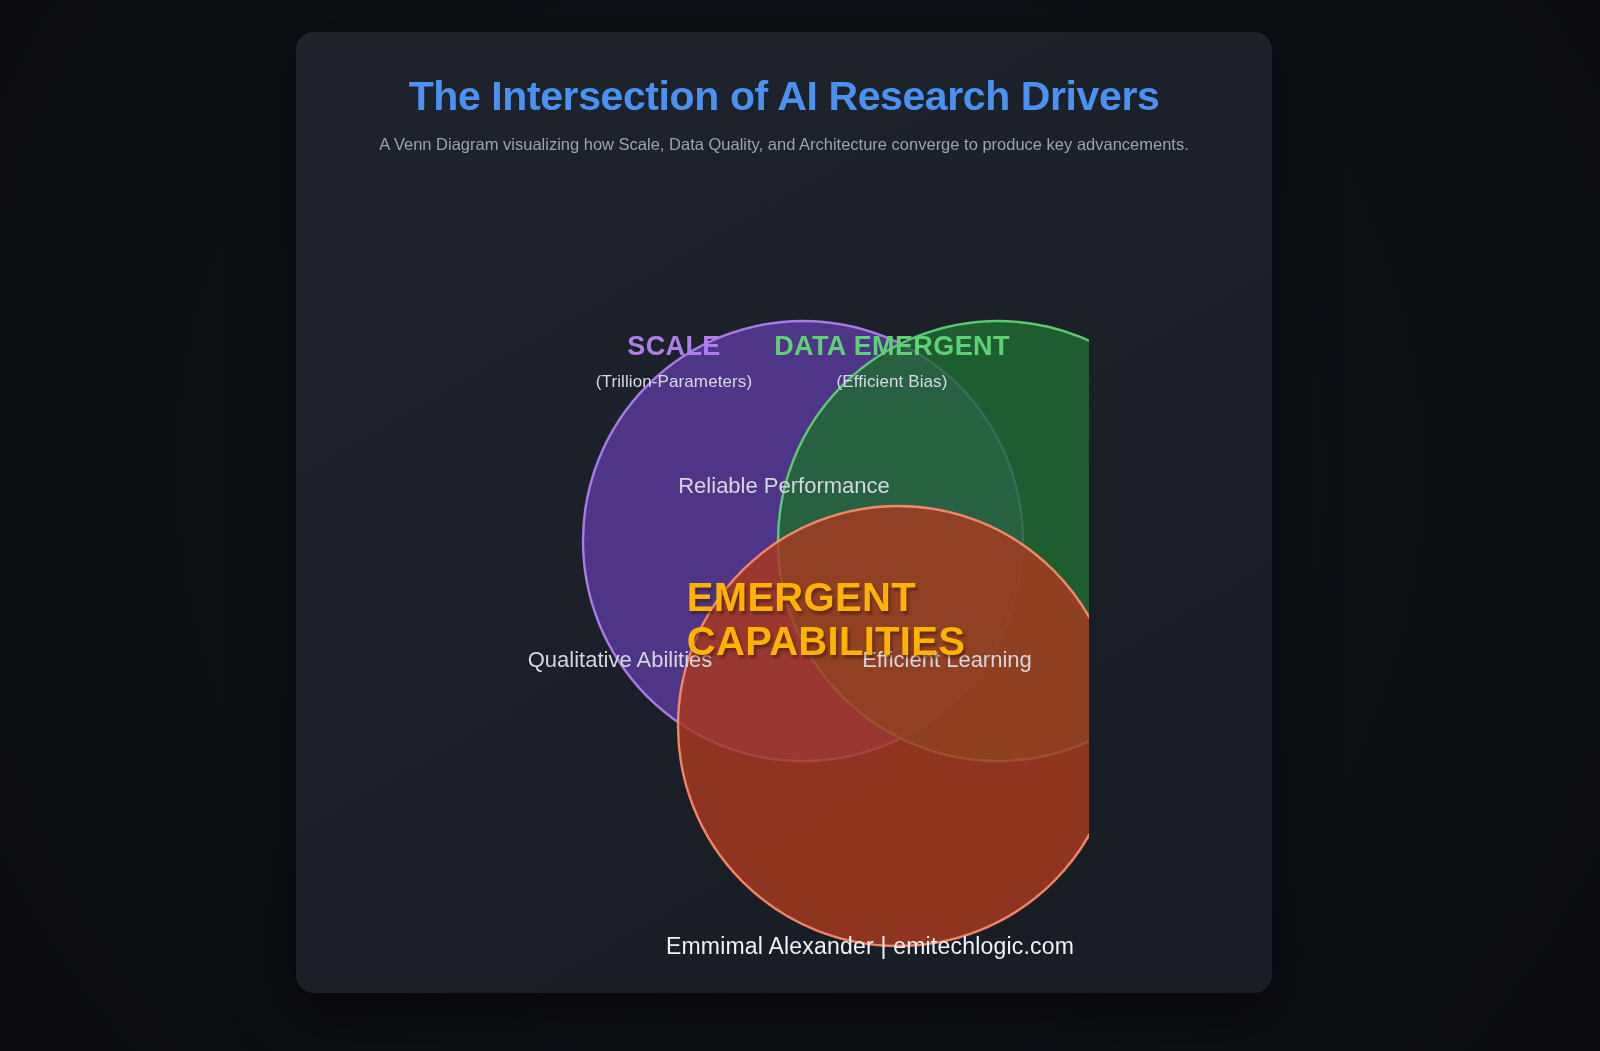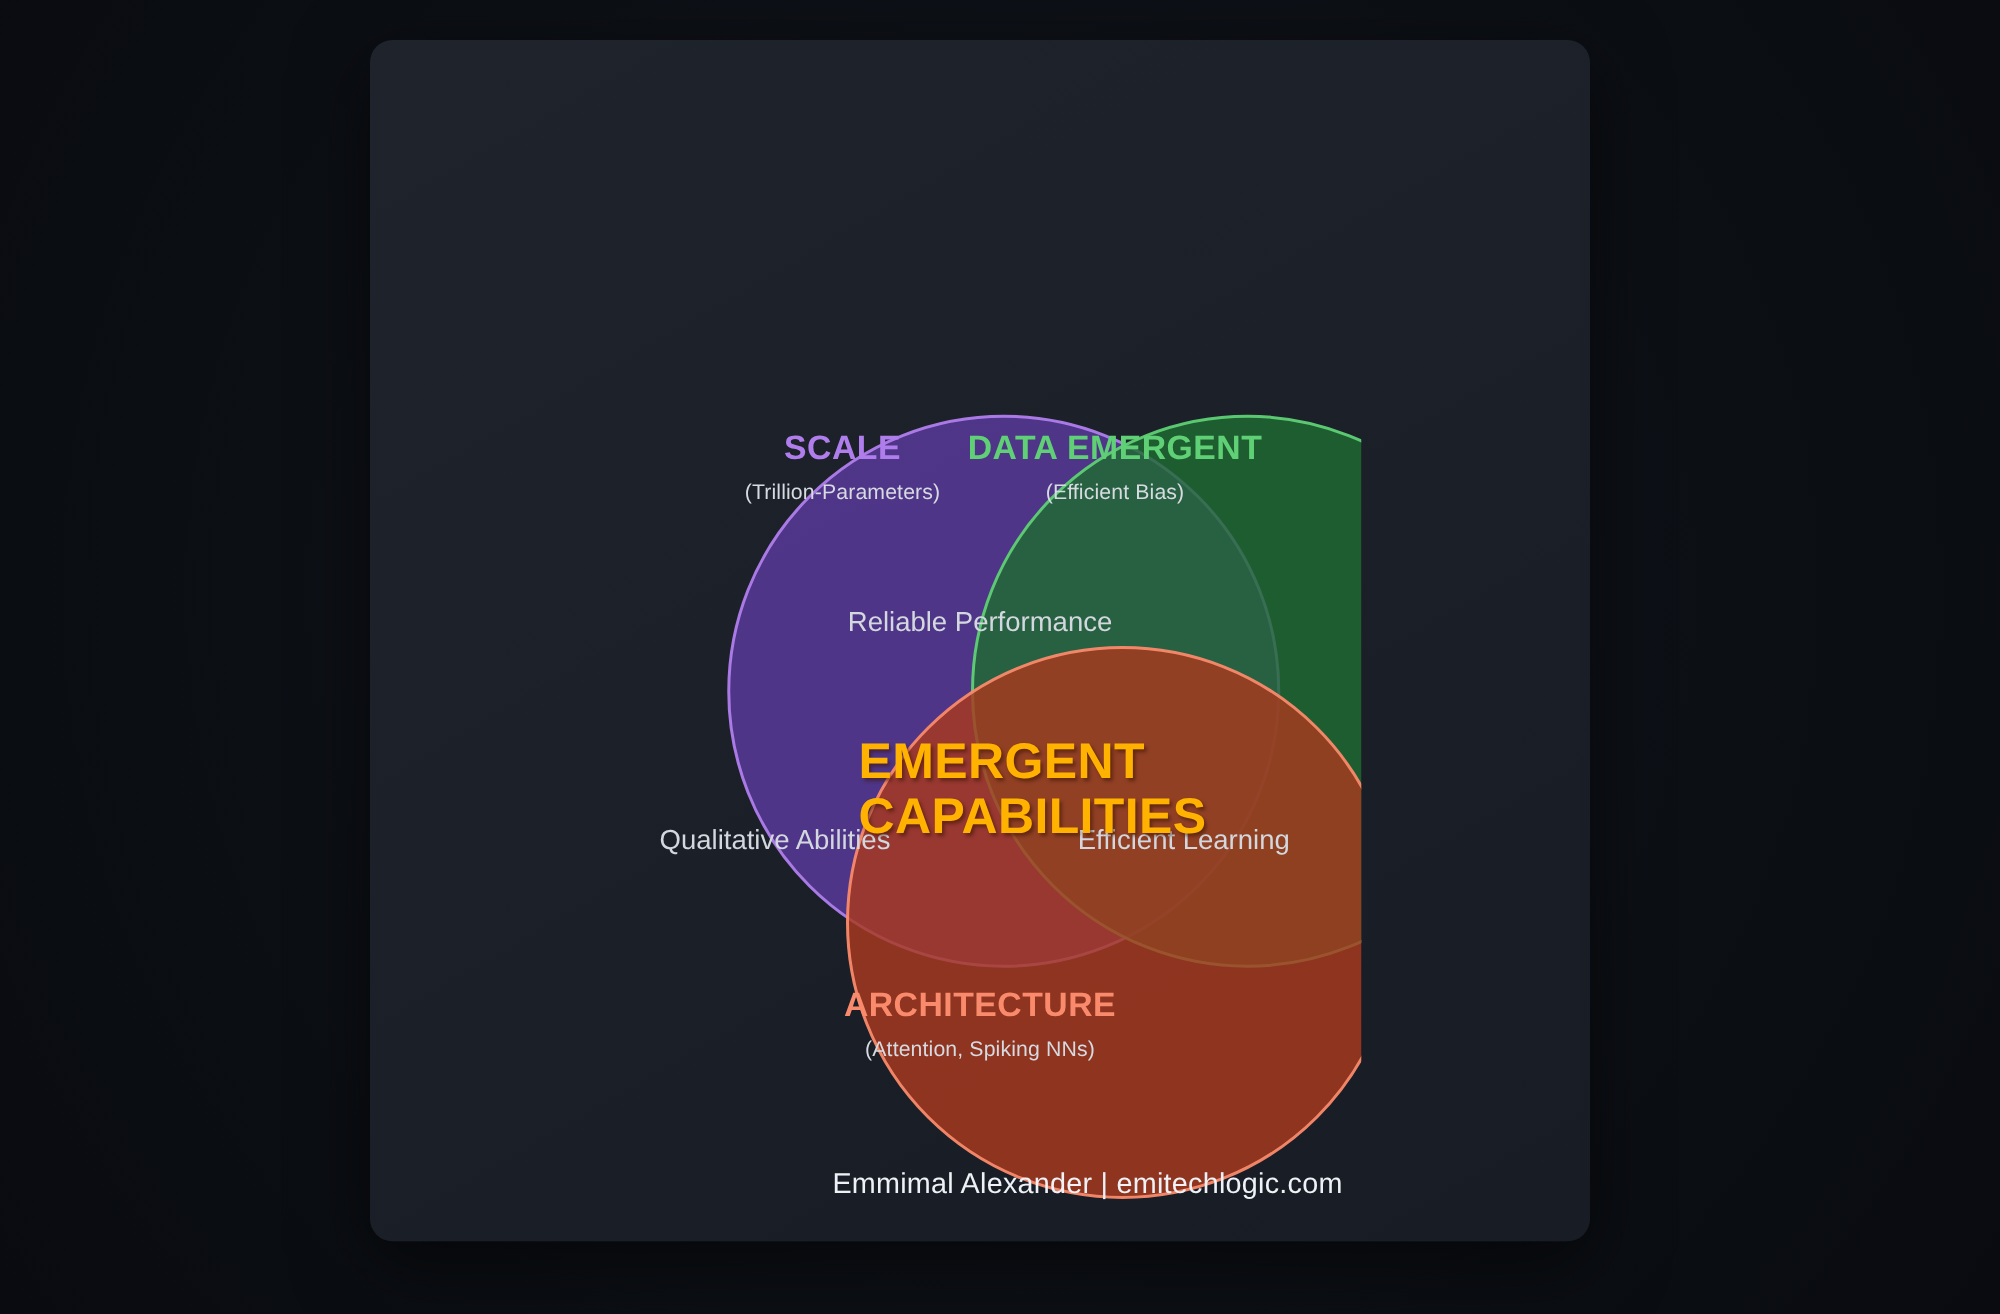--- a/index.html
+++ b/index.html
@@ -57,21 +57,21 @@
     padding-top: 16px;
     font-size: 16.5px;
     color: #9aa3b0;
     font-weight: normal;
   }
 
   
   #venn {
     position: absolute;
     left: 0;
-    top: 16px;
+    top: 4px;
     width: 1060px;
     height: 961px;
   }
 
   #venn svg {
     position: absolute;
     left: 0;
     top: 0;
   }
 
@@ -140,20 +140,24 @@
     letter-spacing: 0.2px;
   }
 </style>
 </head>
 <body>
 
 <div id="stage">
 
   <div id="card">
 
+    <div id="header">
+      <h1 id="page-title">The Intersection of AI Research Drivers</h1>
+      <p id="page-subtitle">A Venn Diagram visualizing how Scale, Data Quality, and Architecture converge to produce key advancements.</p>
+    </div>
 
     <div id="venn">
 
       <svg width="976" height="961" viewBox="0 0 976 961" style="left:-183px;">
         <g>
           <circle cx="690" cy="505" r="220" fill="#5b3a9e" fill-opacity="0.82" stroke="#b07eec" stroke-width="2.4" stroke-opacity="0.95"></circle>
           <circle cx="885" cy="505" r="220" fill="#1f6b32" fill-opacity="0.82" stroke="#5fd075" stroke-width="2.4" stroke-opacity="0.95"></circle>
           <circle cx="785" cy="690" r="220" fill="#a8391f" fill-opacity="0.82" stroke="#f98a6c" stroke-width="2.4" stroke-opacity="0.95"></circle>
         </g>
       </svg>
@@ -161,24 +165,20 @@
       <div class="vlabel label-scale" style="left:378px; top:296px;">
         <span class="big">SCALE</span>
         <span class="sub">(Trillion-Parameters)</span>
       </div>
 
       <div class="vlabel label-data" style="left:596px; top:296px;">
         <span class="big">DATA EMERGENT</span>
         <span class="sub">(Efficient Bias)</span>
       </div>
 
-      <div class="vlabel label-arch" style="left:488px; top:742px;">
-        <span class="big">ARCHITECTURE</span>
-        <span class="sub">(Attention, Spiking NNs)</span>
-      </div>
 
       <div class="pairlabel" style="left:488px; top:437px;">Reliable Performance</div>
 
       <div class="pairlabel" style="left:324px; top:611px;">Qualitative Abilities</div>
 
       <div class="pairlabel" style="left:651px; top:611px;">Efficient Learning</div>
 
       <div id="center-label" style="top:539px;">
         <span>EMERGENT</span><br>
         <span>CAPABILITIES</span>

